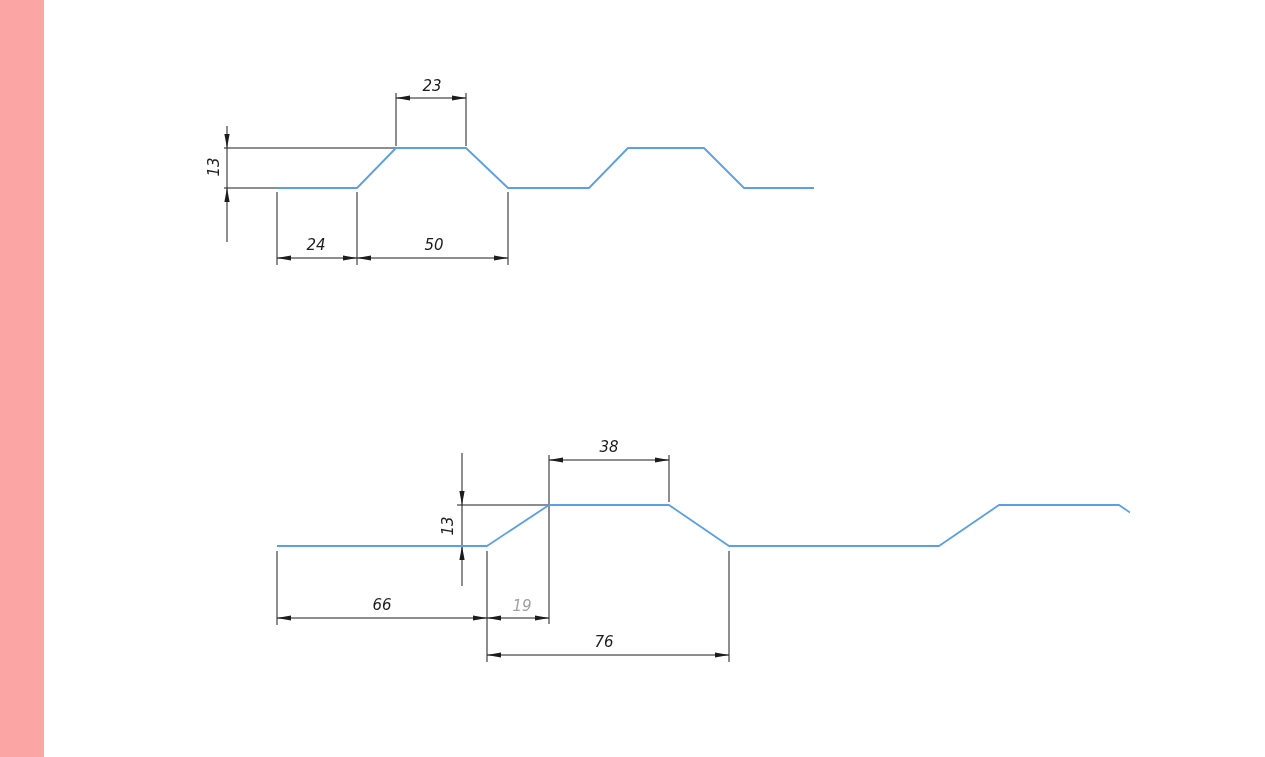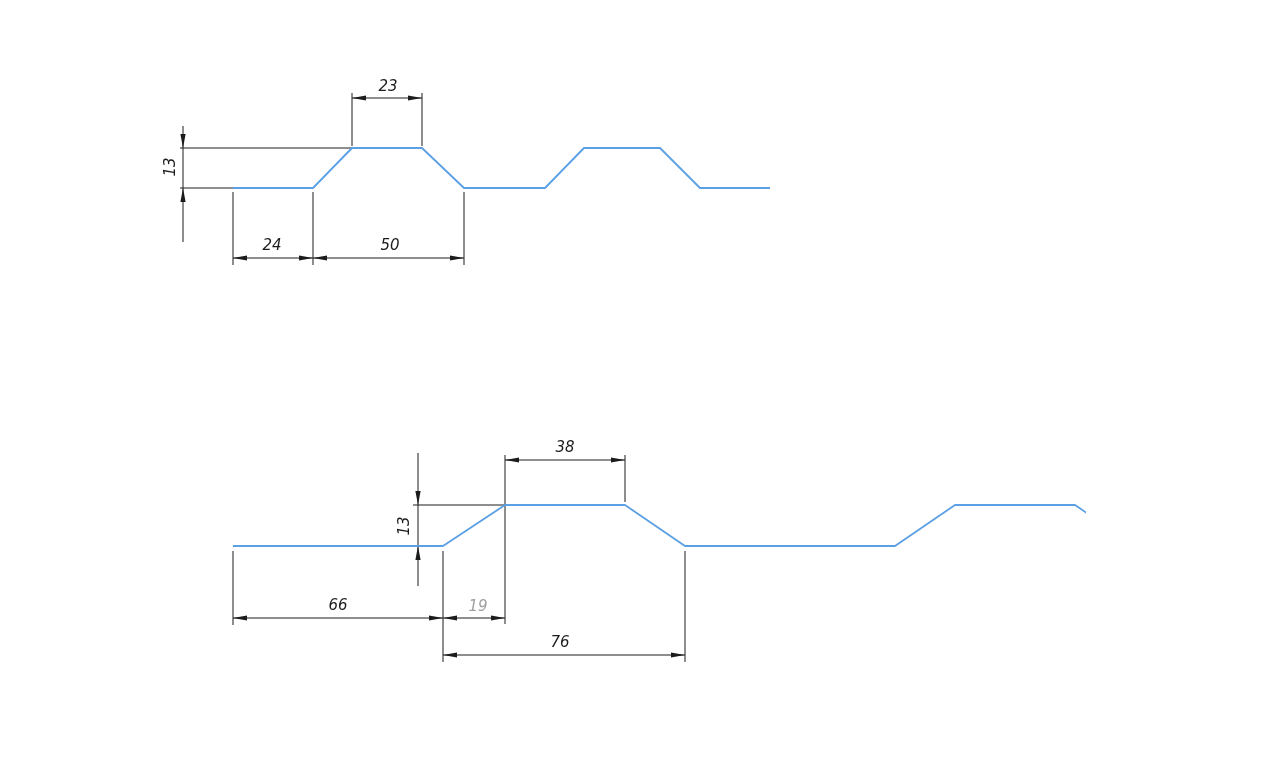--- a/index.html
+++ b/index.html
@@ -7,20 +7,21 @@
     padding: 0;
     background: #ffffff;
     font-family: "DejaVu Sans", "Liberation Sans", sans-serif;
   }
   #drawing-container {
     position: relative;
     width: 1086px;
     height: 757px;
     background: #fca5a5;
     overflow: hidden;
+    padding-left: 44px;
   }
   svg text {
     font-family: "DejaVu Sans", "Liberation Sans", sans-serif;
     font-style: italic;
   }
 </style>
 </head>
 <body>
 
 <div id="drawing-container"><svg width="1265" height="757" viewBox="0 0 1265 757">

